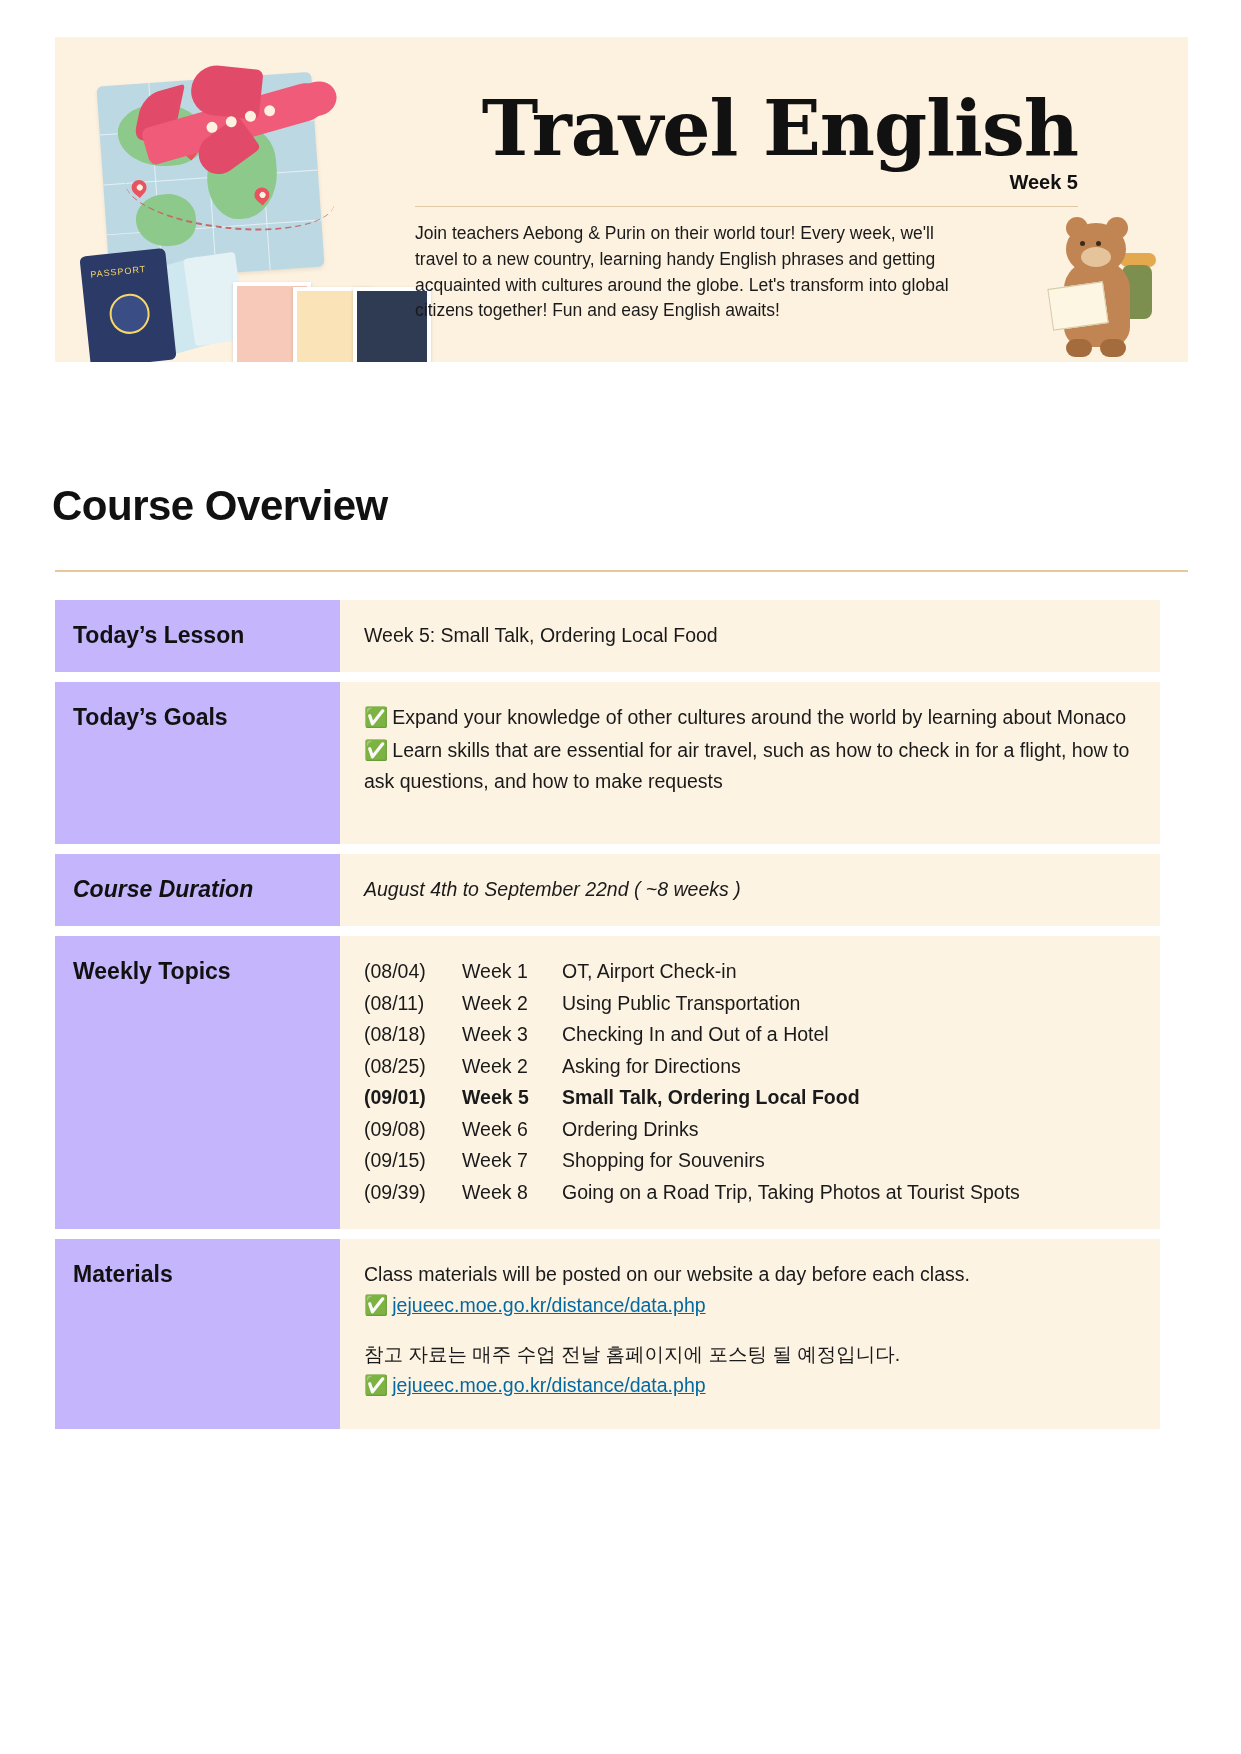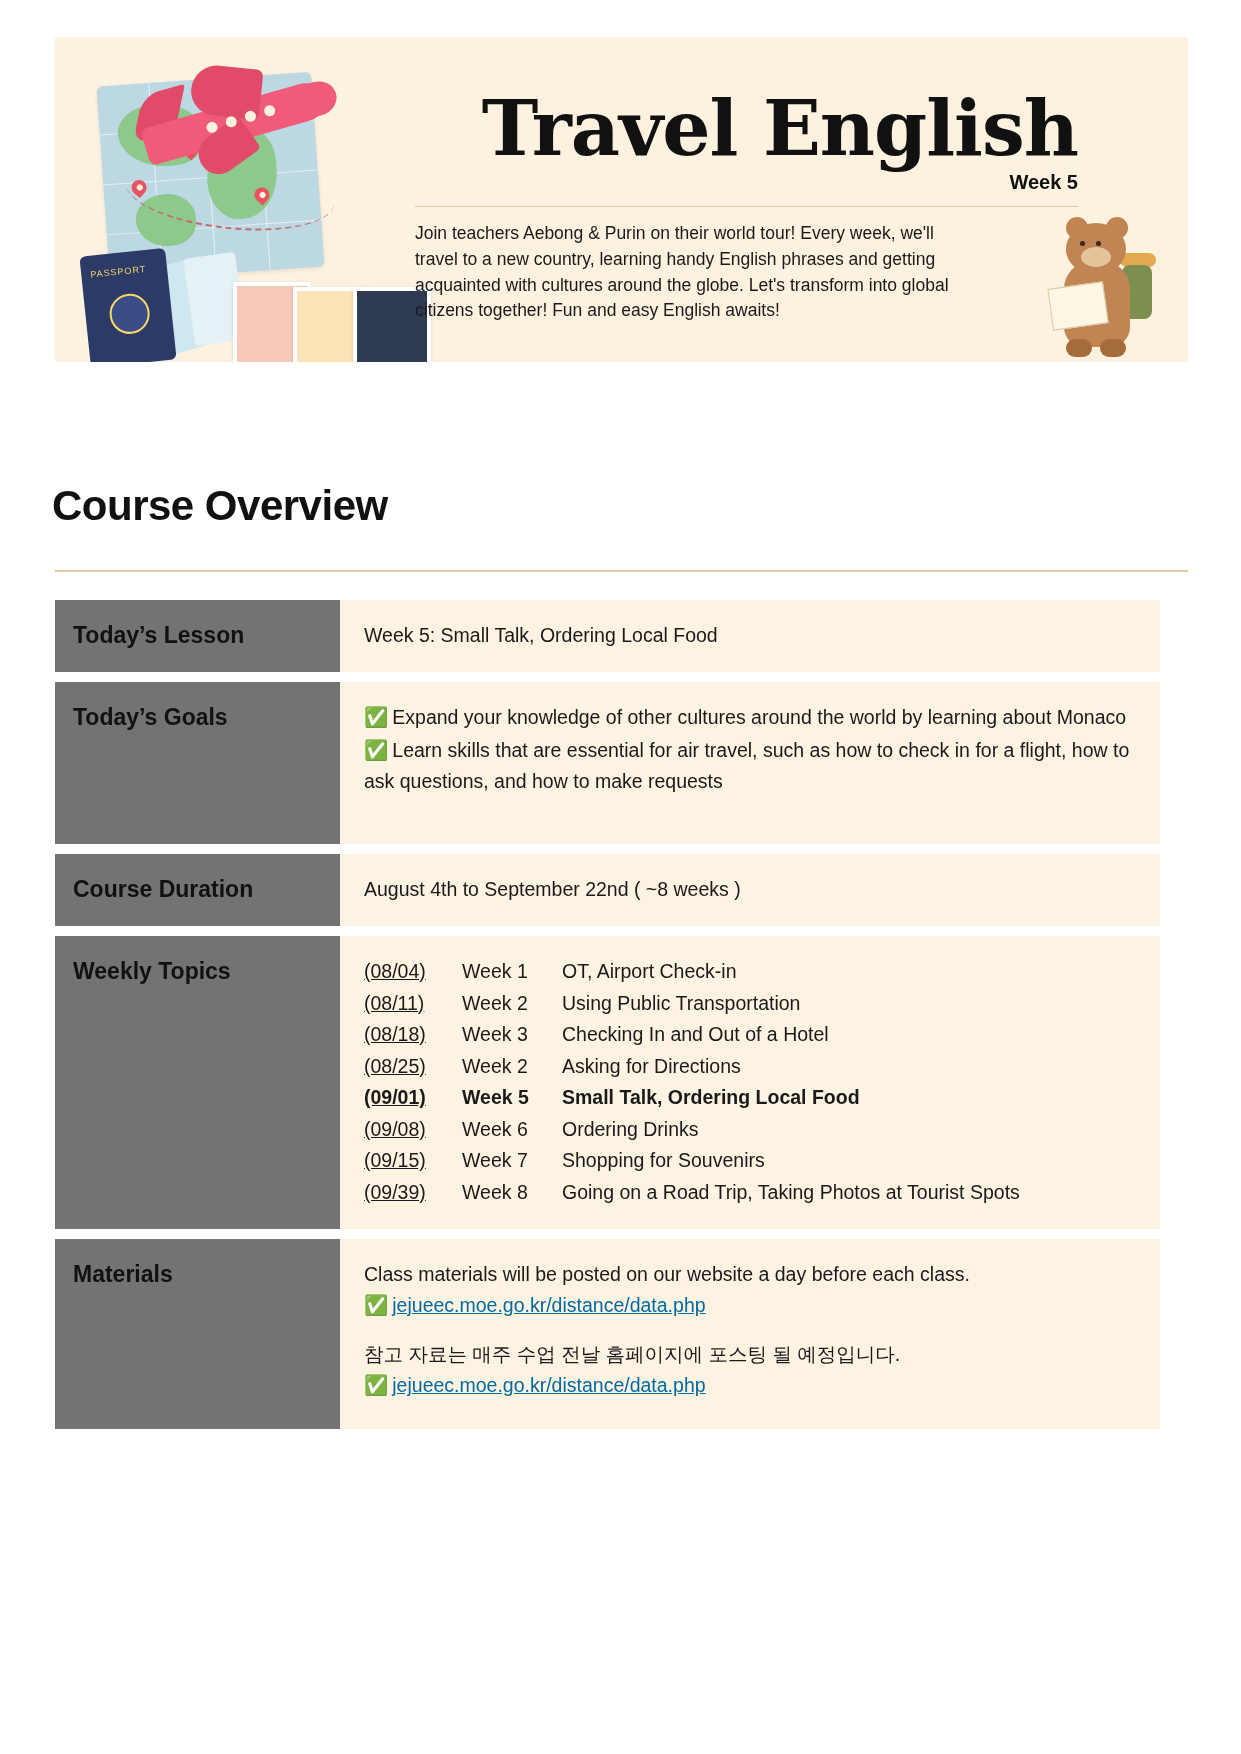--- a/index.html
+++ b/index.html
@@ -326,56 +326,56 @@
     top: 600px;
     width: 1105px;
   }
   .row {
     display: flex;
     margin-bottom: 10px;
   }
   .cell-label {
     width: 285px;
     flex: 0 0 285px;
-    background: #737373;
+    background: #c4b5fd;
     font-size: 23px;
     font-weight: 700;
     color: #111;
     padding: 22px 0 0 18px;
     box-sizing: border-box;
   }
   .cell-body {
     flex: 1;
     background: #fdf3e3;
     padding: 20px 26px 20px 24px;
     box-sizing: border-box;
     font-size: 19.5px;
     line-height: 1.6;
     color: #1a1a1a;
   }
   .row-lesson .cell-label,
   .row-lesson .cell-body { min-height: 72px; }
   .row-goals .cell-label,
   .row-goals .cell-body { min-height: 162px; }
   .row-duration .cell-label,
-  .row-duration .cell-body { min-height: 72px; }
+  .row-duration .cell-body { min-height: 72px; font-style: italic; }
   .row-topics .cell-label,
   .row-topics .cell-body { min-height: 290px; }
   .row-materials .cell-label,
   .row-materials .cell-body { min-height: 190px; }
 
   .goal-line { margin: 0 0 2px 0; }
   .check { color: #2bb24c; margin-right: 4px; }
 
   .topic-row {
     display: flex;
     font-size: 19.5px;
     line-height: 1.62;
   }
-  .topic-date { width: 98px; flex: 0 0 98px; text-decoration: underline; }
+  .topic-date { width: 98px; flex: 0 0 98px; }
   .topic-week { width: 100px; flex: 0 0 100px; }
   .topic-name { flex: 1; }
   .topic-row.current { font-weight: 700; }
 
   .mat-line { margin: 0; }
   .mat-gap { height: 18px; }
   .link {
     color: #0369a1;
     text-decoration: underline;
   }

